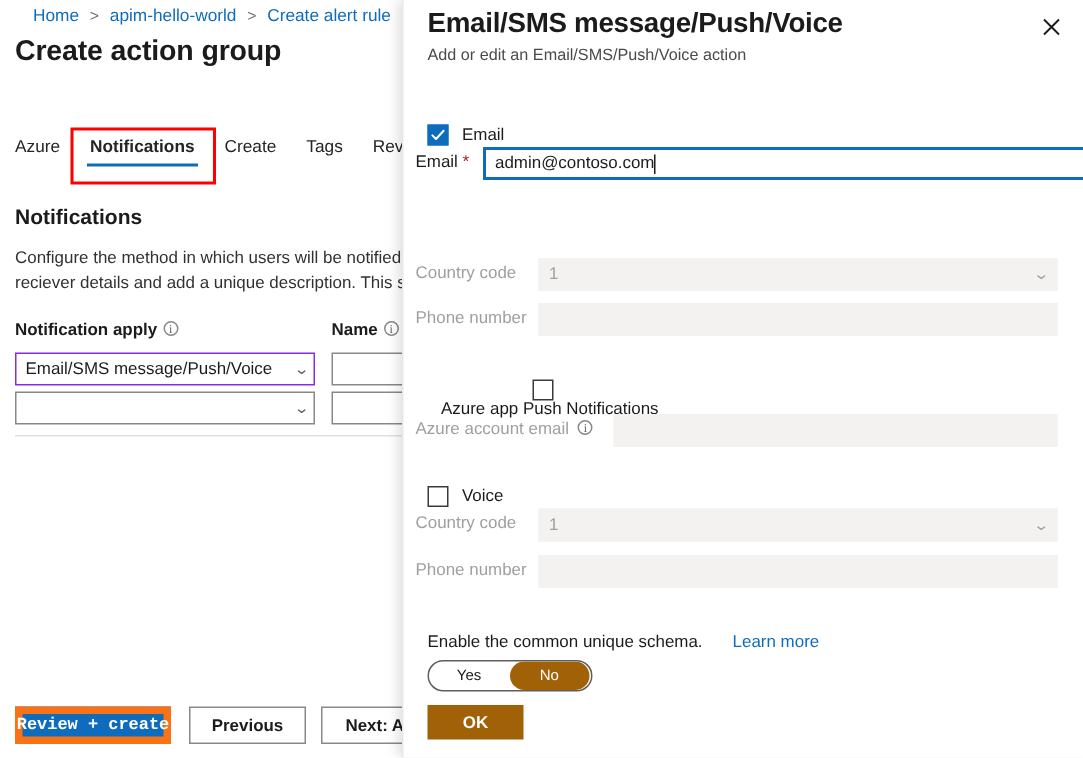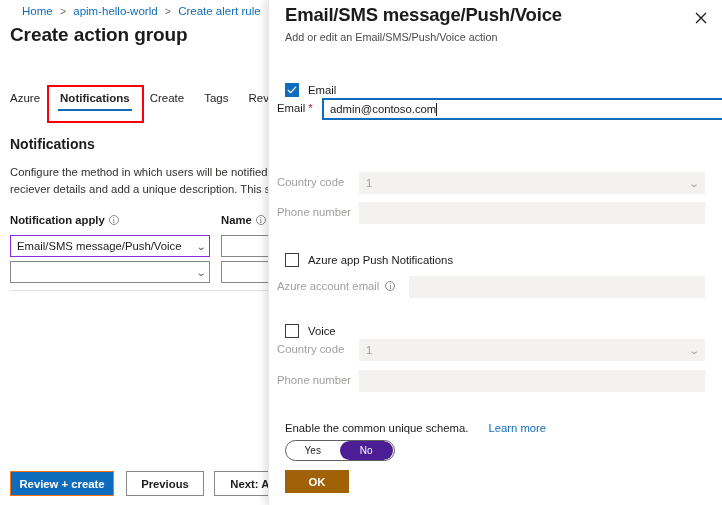--- a/index.html
+++ b/index.html
@@ -114,21 +114,21 @@
   }
 
   
   .btn {
     position: absolute;
     height: 25px;
     display: flex; align-items: center; justify-content: center;
     font-size: 11.3px; font-weight: bold;
     cursor: pointer; white-space: nowrap;
   }
-  .btn-primary { background: #0f6cbd; color: #fff; border: 1px solid #f97316; }
+  .btn-primary { background: #0f6cbd; color: #fff; border: 5px solid #f97316; font-family: Liberation Mono, monospace; }
   .btn-default { background: #fff; color: #1b1b1b; border: 1px solid #8a8886; font-weight: bold;}
 
   
   #blade {
     position: absolute; left: 268px; top: 0;
     width: 454px; height: 505px;
     background: #ffffff;
     border-left: 1px solid #e8e8e8;
     box-shadow: -3px 0 8px rgba(0,0,0,0.13);
     overflow: hidden;
@@ -210,21 +210,21 @@
     width: 110px; height: 21px;
     border: 1px solid #605e5c; border-radius: 11px;
     display: flex; align-items: center;
     cursor: pointer; overflow: hidden; background: #fff;
   }
   .toggle .opt {
     flex: 1; text-align: center; font-size: 10px; color: #1b1b1b;
     line-height: 19px; height: 19px;
   }
   .toggle .opt.on {
-    background: #4c1d95; color: #fff; border-radius: 11px;
+    background: #a16207; color: #fff; border-radius: 11px;
     margin: 0 1px 0 0; height: 19px;
   }
   .ok-btn {
     position: absolute; left: 16px; top: 470px;
     width: 64px; height: 23px;
     background: #a16207; color: #fff;
     display: flex; align-items: center; justify-content: center;
     font-size: 11.3px; font-weight: bold; cursor: pointer;
   }
 </style>
@@ -318,21 +318,21 @@
     <div class="txt-input disabled" style="left:90px; top:172px; width:346px;">
       <span>1</span>
       <span class="sel-chev">⌄</span>
     </div>
 
     <div class="fld-label dim" style="left:8px; top:206px;">Phone number</div>
     <div class="txt-input disabled" style="left:90px; top:202px; width:346px;">
       <span></span>
     </div>
 
-    <div class="cb-row" style="left:16px; top:253px;">
+    <div class="cb-row" style="left:16px; top:253px;flex-direction:column;">
       <span class="cbox">
         
       </span>
       <span class="cb-label">Azure app Push Notifications</span>
     </div>
 
     <div class="fld-label dim" style="left:8px; top:280px;">
       <span>Azure account email</span><span class="info-i" style="margin-left:6px;">i</span>
     </div>
     <div class="txt-input disabled" style="left:140px; top:276px; width:296px;">

